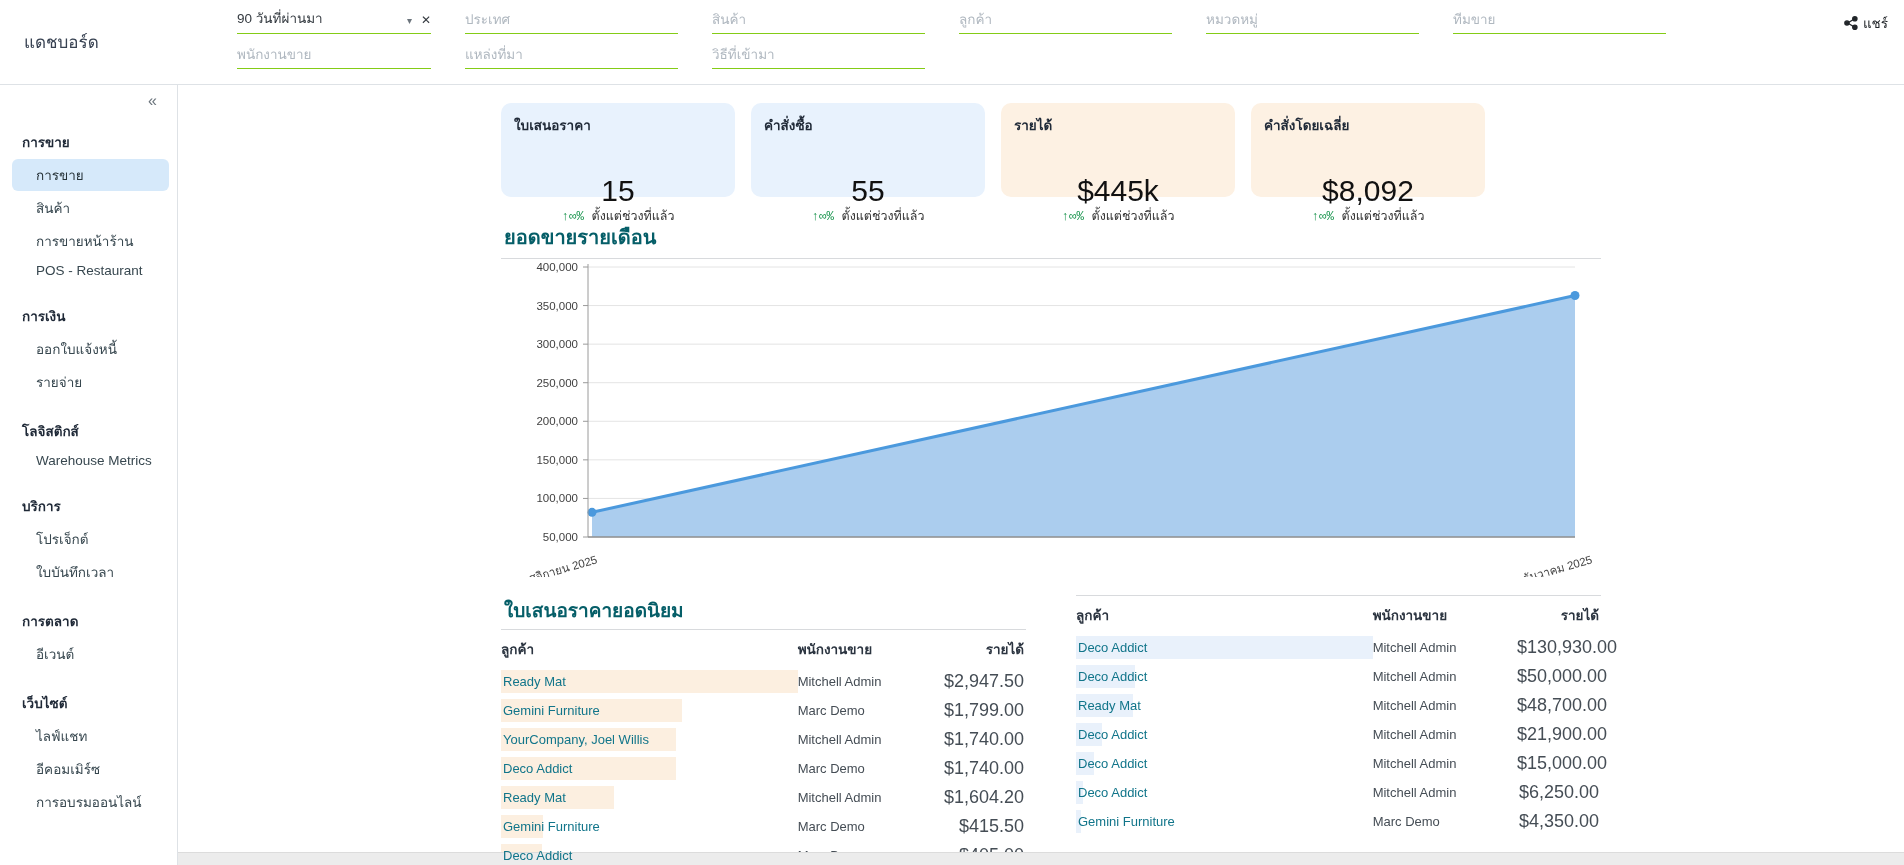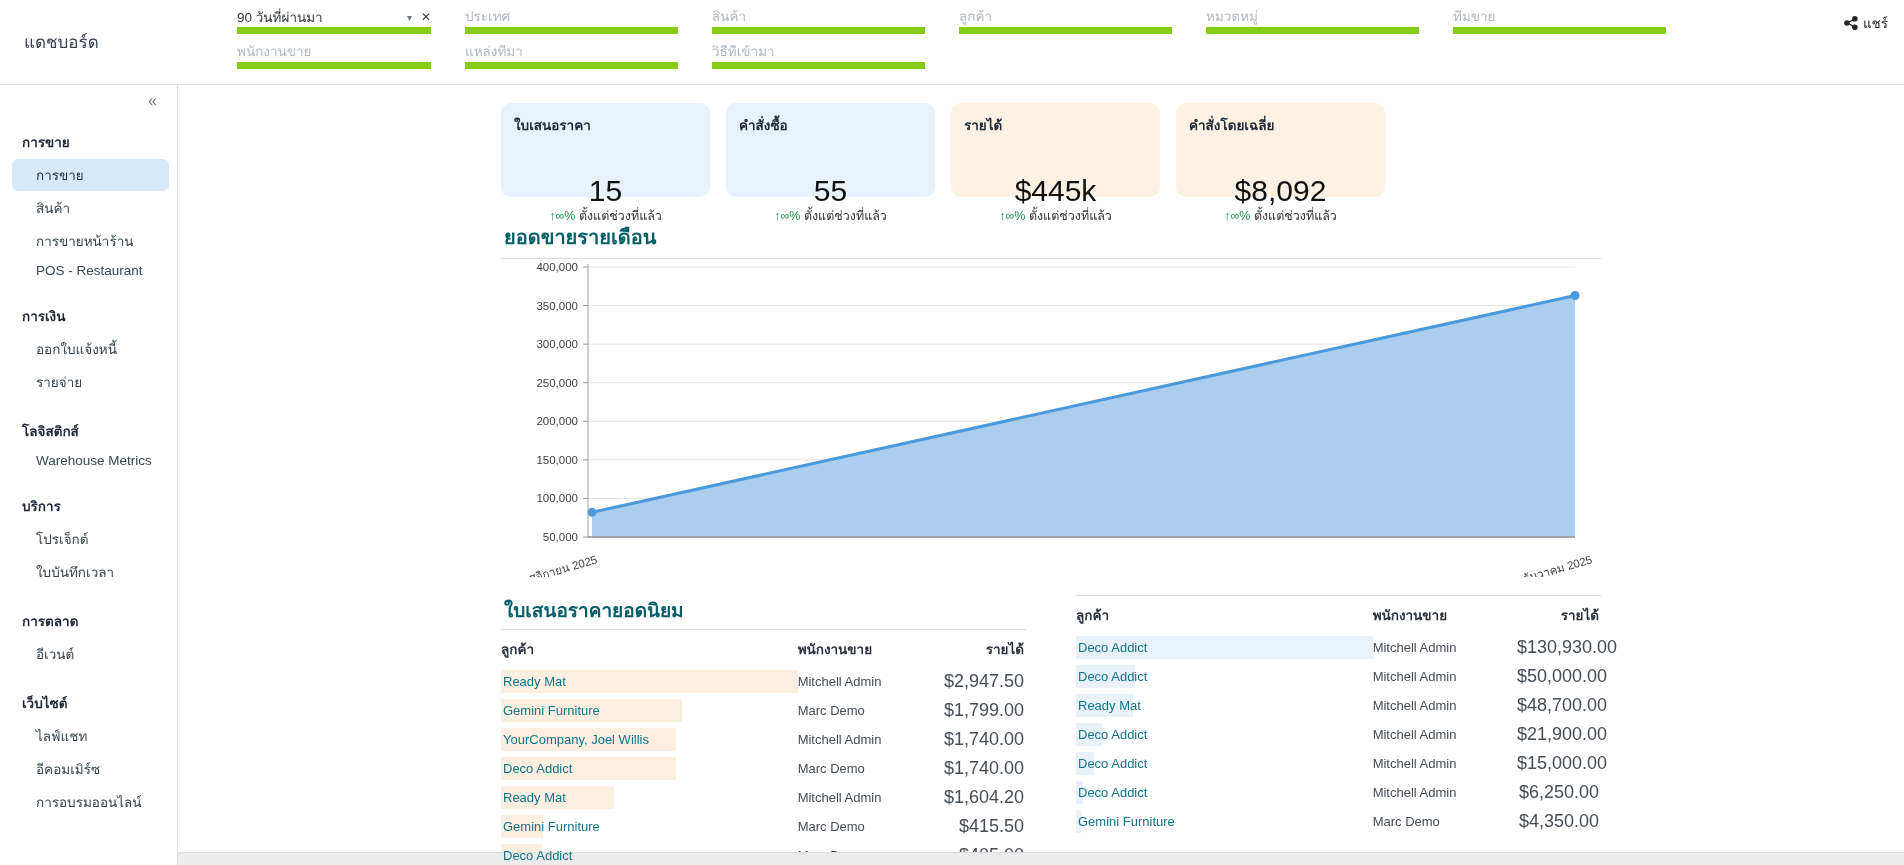--- a/index.html
+++ b/index.html
@@ -17,22 +17,22 @@
     position: absolute; left: 24px; top: 28px;
     font-size: 17px; color: #374151;
   }
   .filter-grid {
     position: absolute; left: 237px; top: 7px;
     display: grid;
     grid-template-columns: 194px 213px 213px 213px 213px 213px;
     column-gap: 34px; row-gap: 8px;
   }
   .fcell {
-    height: 27px; border-bottom: 7px solid #84cc16;
-    display: flex; align-items: center;
+    height: 27px; border-bottom: 1px solid #84cc16;
+    display: flex; 
   }
   .fcell input {
     width: 100%; border: none; outline: none; background: transparent;
     font-size: 13.5px; color: #343a40;
     font-family: Liberation Mono, monospace;
   }
   .fcell input::placeholder { color: #b0b8c0; }
   .select-cell { justify-content: space-between; cursor: pointer; }
   .select-value { font-size: 13.5px; color: #343a40; }
   .select-ctrls { display: flex; align-items: center; gap: 9px; }
@@ -62,29 +62,29 @@
   }
   .side-item {
     margin: 1px 8px 1px 12px; padding: 5px 4px 5px 24px;
     font-size: 13.5px; color: #37474f; border-radius: 6px; cursor: pointer;
   }
   .side-item.active { background: #d6e9fa; color: #263238; }
   
   main { flex: 1; padding: 18px 0 0 323px; }
   .kpi-row { display: flex; gap: 16px; }
   .kpi-card {
-    width: 209px; height: 94px; border-radius: 10px;
+    width: 234px; height: 94px; border-radius: 10px;
     padding: 11px 13px 9px; cursor: pointer;
     display: flex; flex-direction: column; justify-content: space-between;
   }
   .kpi-blue { background: #e8f2fd; }
   .kpi-orange { background: #fdf1e3; }
   .kpi-label { font-size: 13.5px; font-weight: 600; color: #1f2937; }
   .kpi-value { font-size: 30px; color: #111; text-align: center; line-height: 1; margin-top: 40px; }
-  .kpi-delta { font-size: 12.5px; text-align: center; color: #333; }
+  .kpi-delta { font-size: 12.5px; text-align: center; color: #333; font-family: Liberation Mono, monospace; }
   .kpi-delta .green { color: #17934c; }
   
   .chart-section { width: 1100px; margin-top: 24px; }
   .sec-title {
     font-size: 20px; font-weight: 700; color: #055e68;
     margin: 0 0 5px 3px;
   }
   .sec-rule { border-bottom: 1px solid #d8dadd; }
   #chart { width: 1100px; }
   

